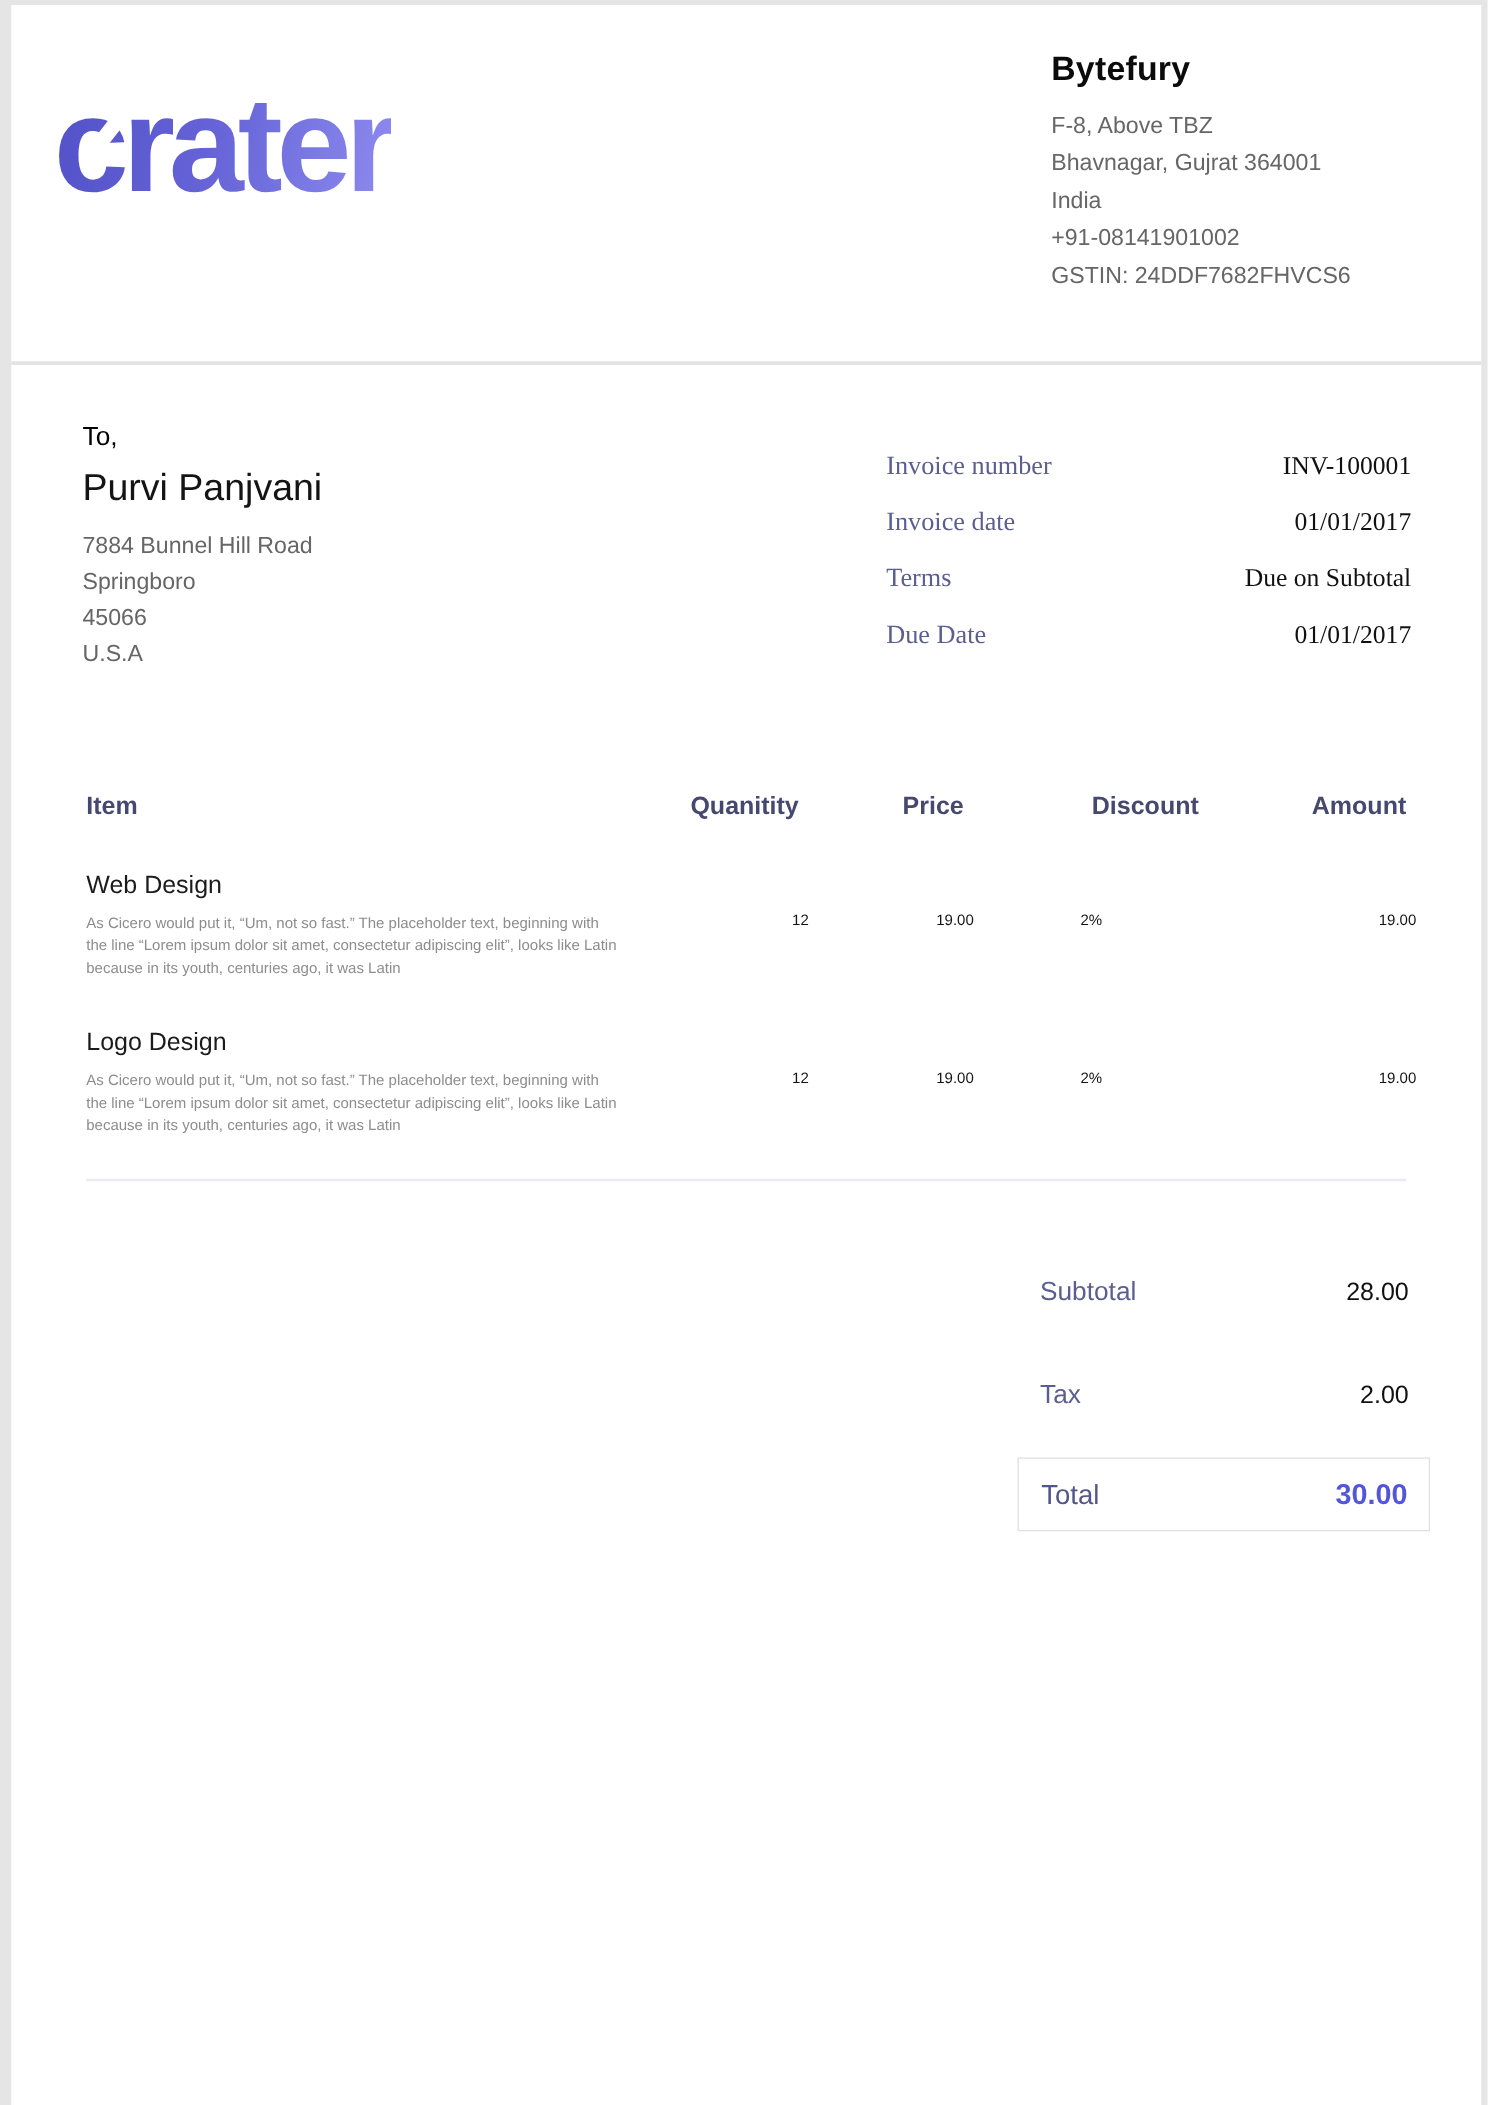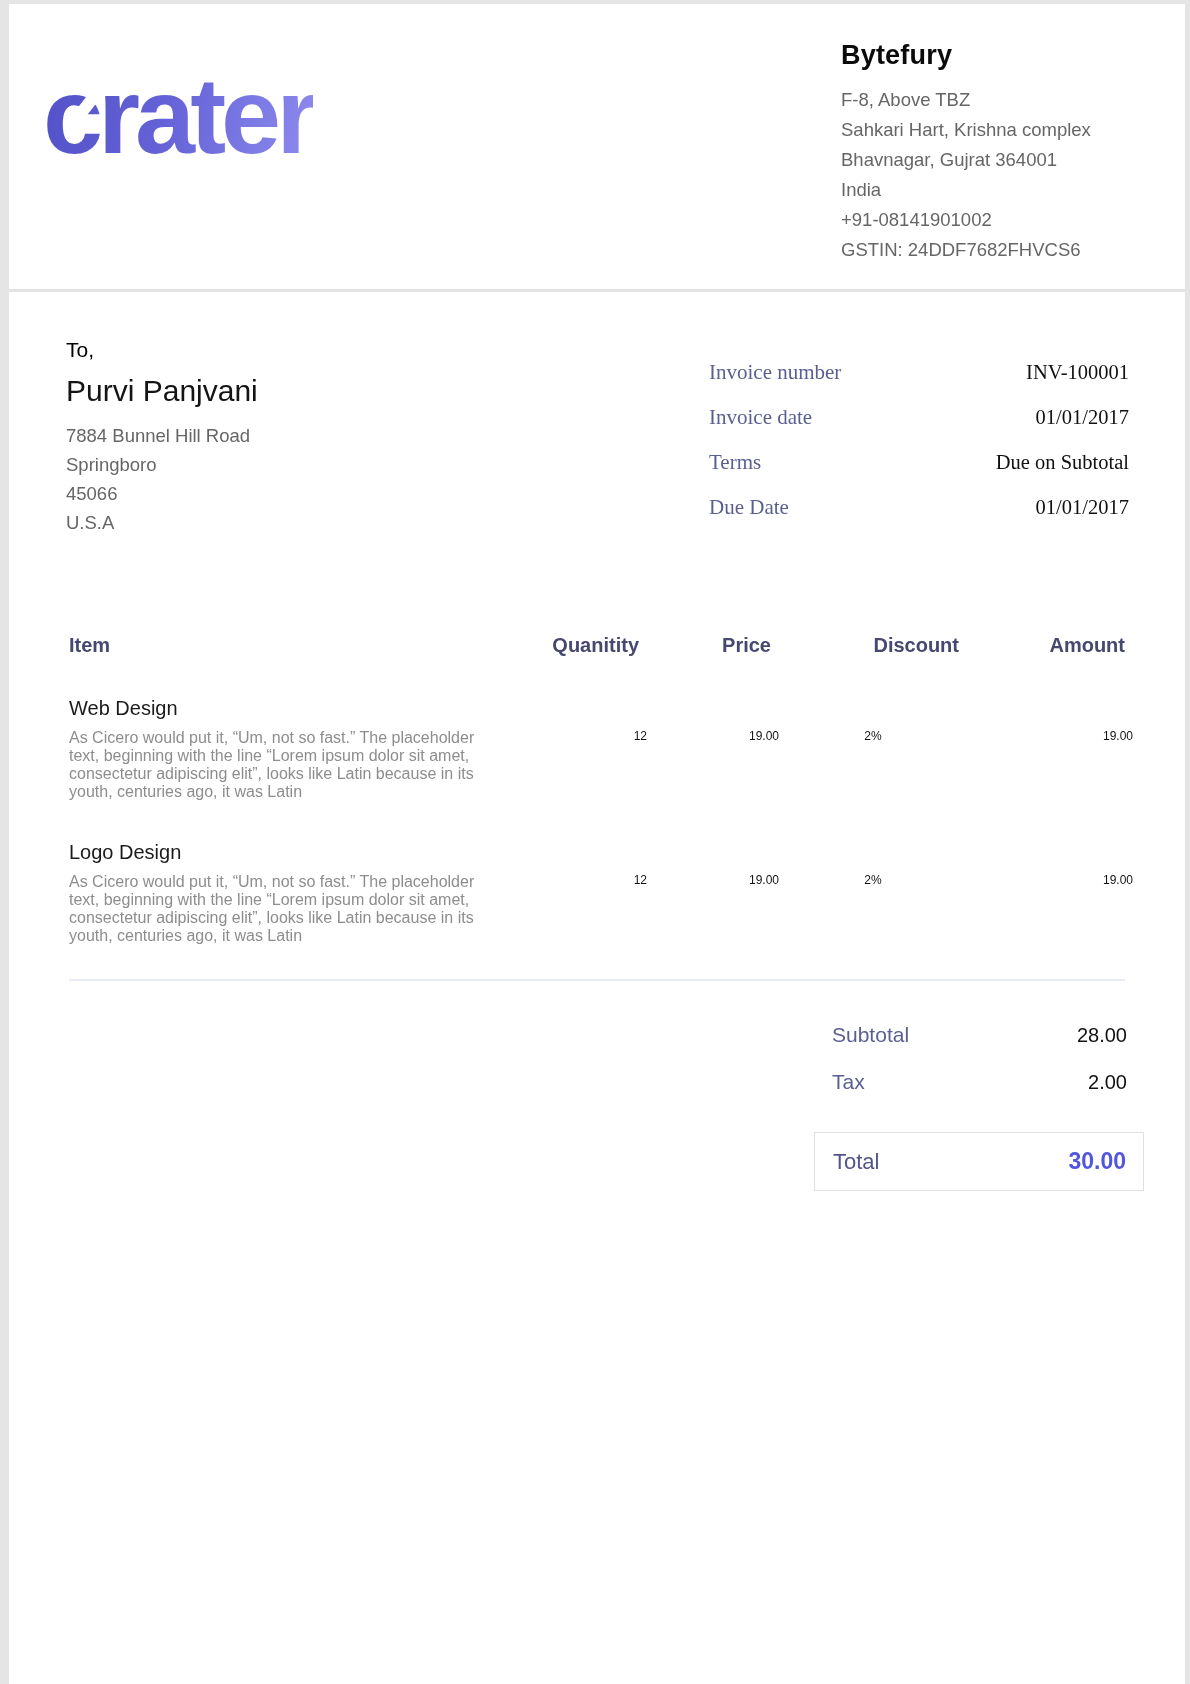--- a/index.html
+++ b/index.html
@@ -73,35 +73,35 @@
   .trow {
     display: grid;
     grid-template-columns: 1fr 150px 132px 188px 166px;
     align-items: start;
   }
   .th { font-size: 20px; font-weight: 700; color: #46486f; }
   .num { text-align: right; }
   .center { text-align: center; }
   .item-row { margin-top: 40px; }
   .item-name { font-size: 20px; font-weight: 500; color: #1b1b1b; margin-bottom: 9px; }
-  .item-desc { font-size: 16px; color: #8d8d8d; line-height: 18px; width: 428px; }
+  .item-desc { font-size: 12px; color: #8d8d8d; line-height: 18px; width: 428px; }
   .item-row .val { font-size: 12px; font-weight: 500; color: #141414; padding-top: 32px; }
 
   .table-divider { border: none; border-top: 2px solid #e9ebf4; margin: 34px 0 0 0; }
 
   
   .summary { width: 330px; margin: 42px 41px 0 auto; }
   .srow {
     display: flex;
     justify-content: space-between;
     align-items: baseline;
     padding: 0 17px 0 18px;
     margin-bottom: 23px;
   }
-  .s-label { font-size: 21px; color: #5b5e91; }
+  .s-label { font-size: 21px; color: #5b5e91; margin-top: 35px; }
   .s-value { font-size: 20px; font-weight: 400; color: #111111; }
   .total-box {
     margin-top: 38px;
     border: 1px solid #e0e0e0;
     background: #ffffff;
     display: flex;
     justify-content: space-between;
     align-items: flex-end;
     padding: 15px 17px 15px 18px;
   }
@@ -115,21 +115,20 @@
 
   <div class="header">
     <div class="logo">
       <span>crater</span>
       <span class="cut cut-c"></span>
       <span class="cut cut-r"></span>
     </div>
     <div class="company">
       <div class="company-name">Bytefury</div>
       <div class="company-line">F-8, Above TBZ</div>
-      <div class="company-line">Sahkari Hart, Krishna complex</div>
       <div class="company-line">Bhavnagar, Gujrat 364001</div>
       <div class="company-line">India</div>
       <div class="company-line">+91-08141901002</div>
       <div class="company-line">GSTIN: 24DDF7682FHVCS6</div>
     </div>
   </div>
 
   <div class="info-section">
     <div class="billing">
       <div class="to-label">To,</div>

